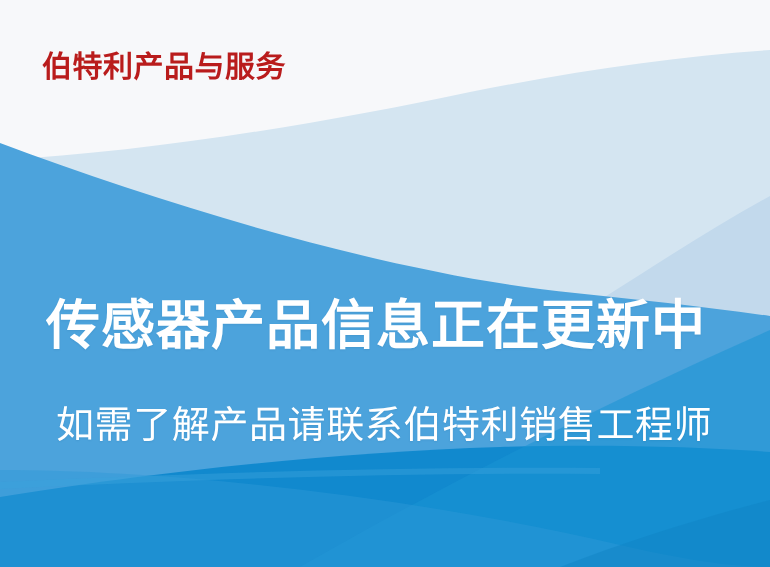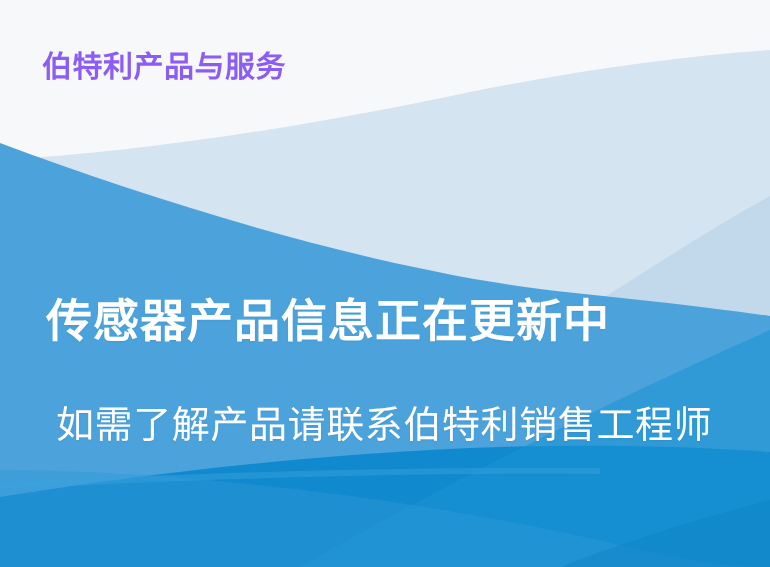--- a/index.html
+++ b/index.html
@@ -36,30 +36,30 @@
   }
 
   .eyebrow-title {
     position: absolute;
     left: 42px;
     top: 50px;
     font-size: 30px;
     font-weight: 700;
     letter-spacing: 0.5px;
     line-height: 1.1;
-    color: #8b5cf6;
+    color: #b91c1c;
     white-space: nowrap;
     user-select: none;
   }
 
   .headline {
     position: absolute;
     left: 46px;
     top: 296px;
-    font-size: 46px;
+    font-size: 54px;
     font-weight: 700;
     letter-spacing: 1px;
     line-height: 1.12;
     color: #ffffff;
     white-space: nowrap;
     text-shadow: 0 1px 2px rgba(0, 70, 120, 0.10);
     user-select: none;
   }
 
   .subheadline {

